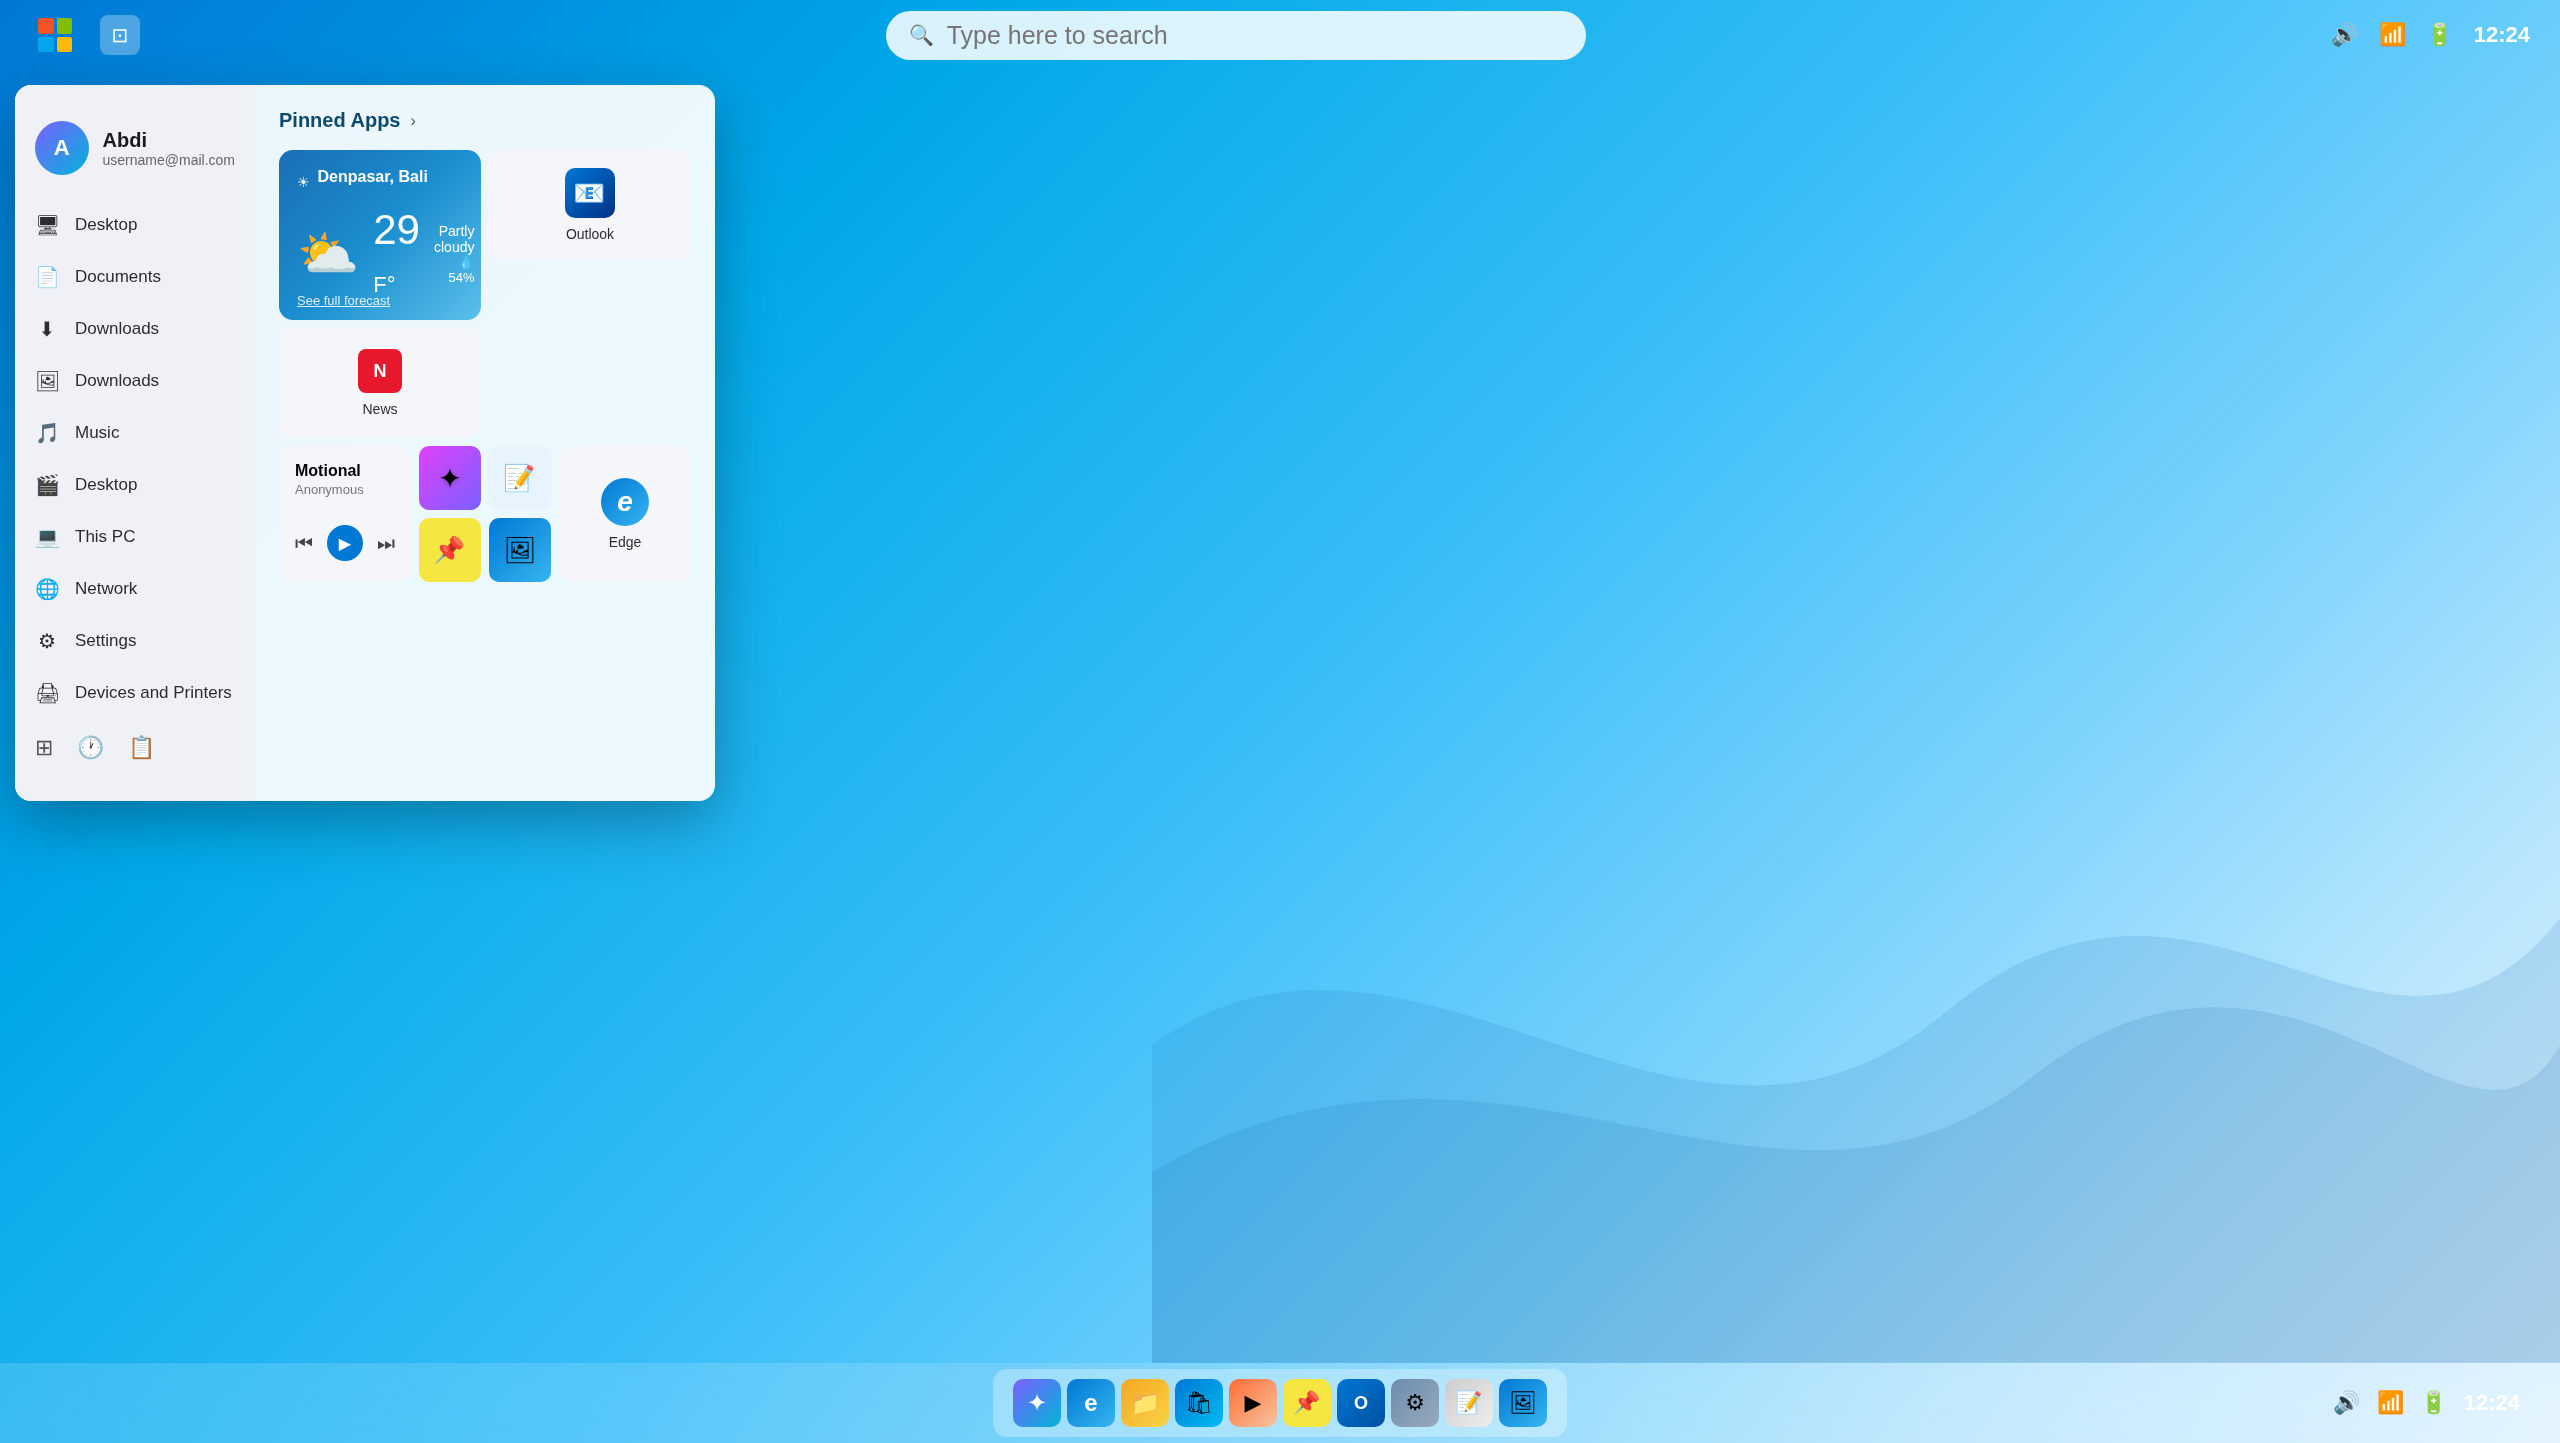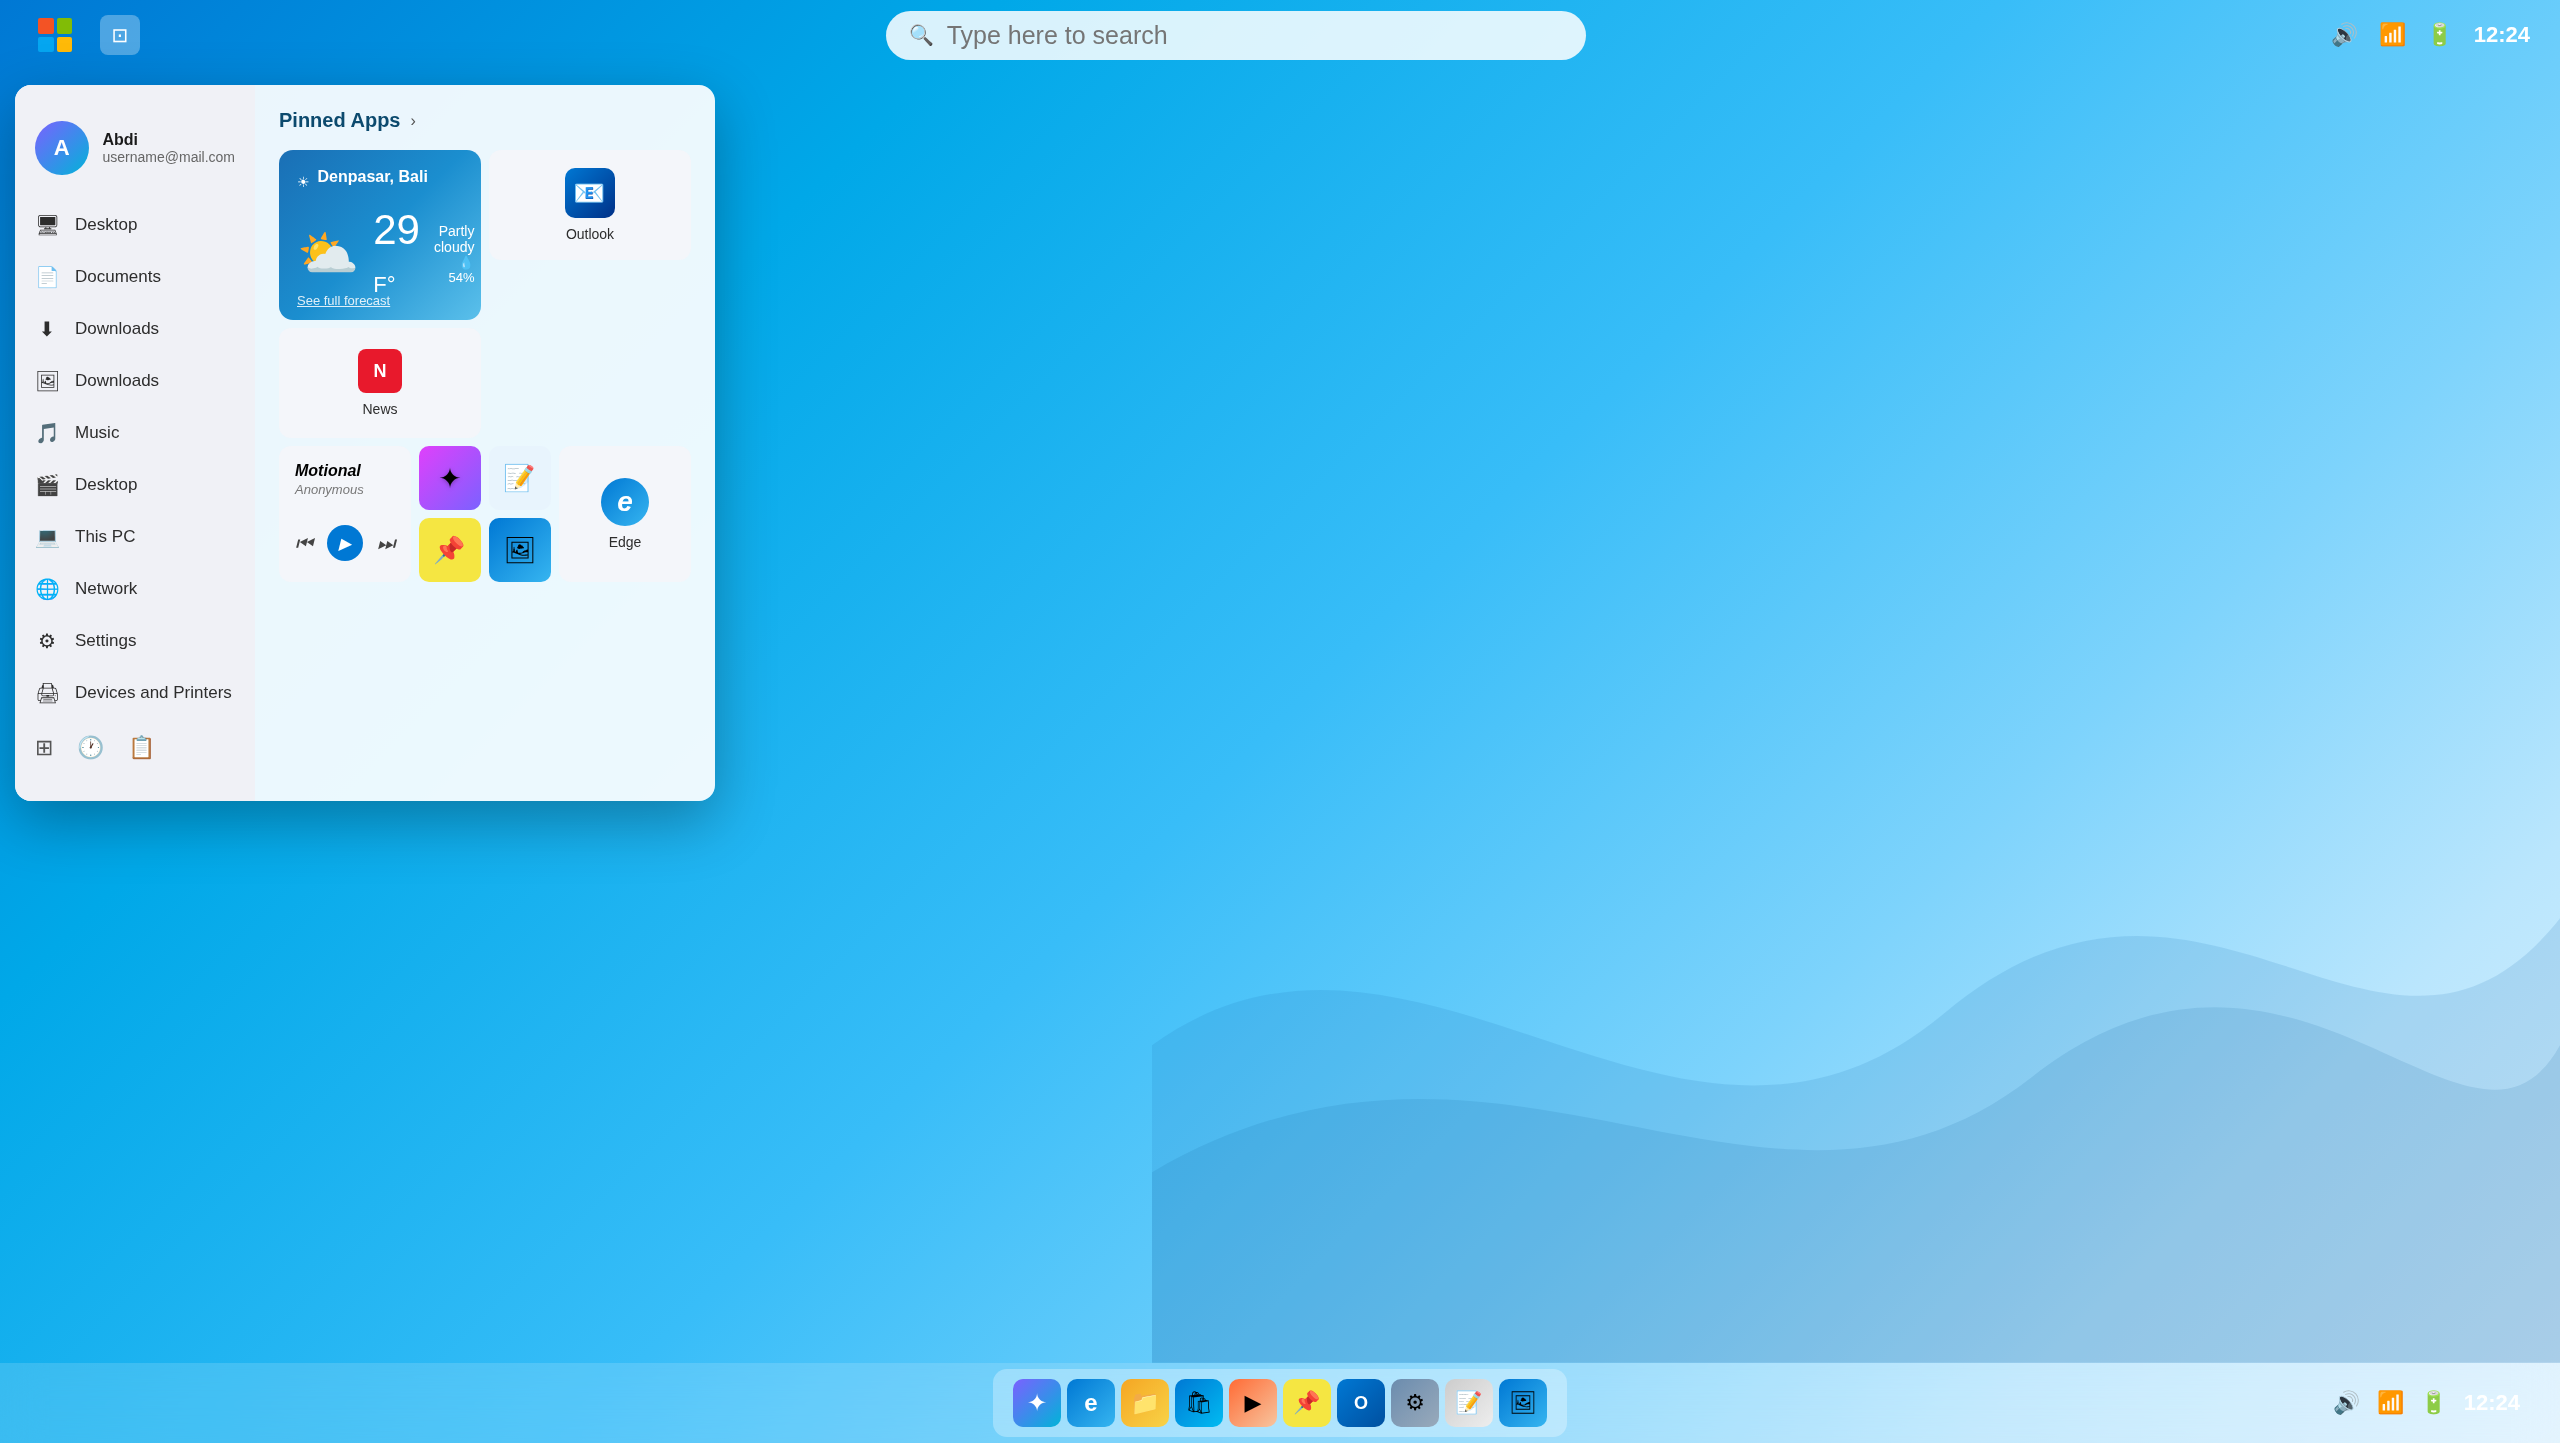--- a/index.html
+++ b/index.html
@@ -152,21 +152,21 @@
       border-radius: 50%;
       background: linear-gradient(135deg, #7b61ff, #00b4d8);
       display: flex;
       align-items: center;
       justify-content: center;
       font-size: 22px;
       color: white;
       font-weight: bold;
     }
     .user-info .user-name {
-      font-size: 16px;
+      font-size: 20px;
       font-weight: 600;
       color: #1a1a1a;
     }
     .user-info .user-email {
       font-size: 14px;
       color: #666;
     }
     .sidebar-item {
       display: flex;
       align-items: center;
@@ -292,21 +292,20 @@
       min-height: 110px;
     }
 
     
     .motional-tile {
       background: rgba(245,245,250,0.9);
       border-radius: 12px;
       padding: 16px;
       cursor: pointer;
       grid-column: span 1;
-      font-style: italic;
     }
     .motional-header {
       font-size: 16px;
       font-weight: 600;
       margin-bottom: 2px;
     }
     .motional-sub {
       font-size: 13px;
       color: #777;
       margin-bottom: 28px;

